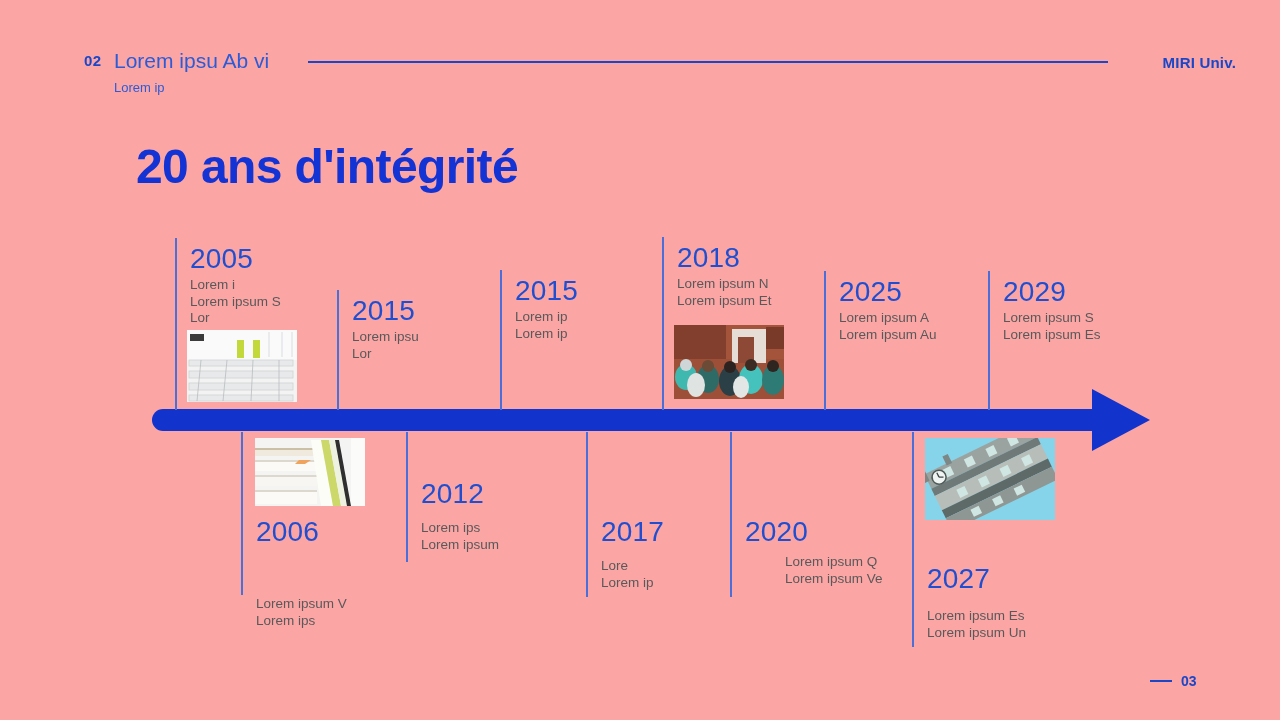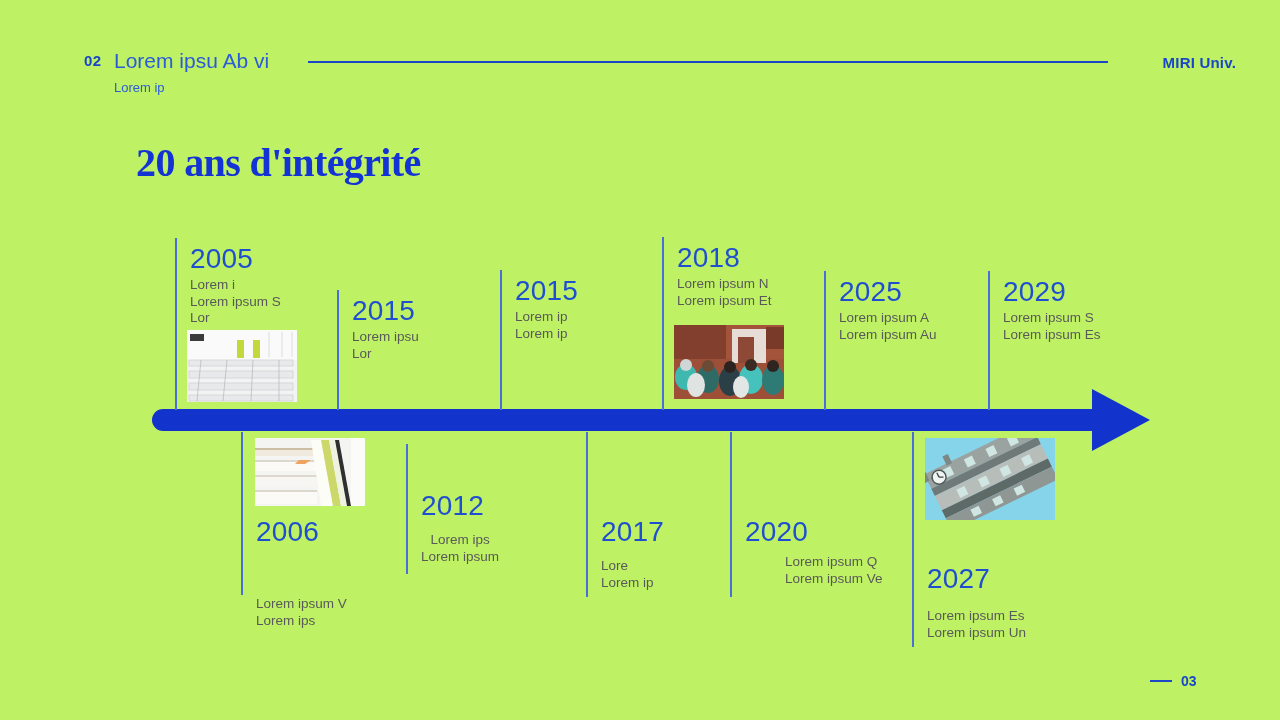--- a/index.html
+++ b/index.html
@@ -2,21 +2,21 @@
 <html><head>
 <meta charset="utf-8">
 <style>
   * { box-sizing: border-box; margin: 0; padding: 0; }
   html, body {
     width: 1280px; height: 720px;
     background: #ffffff;
     font-family: "Liberation Sans", sans-serif;
     overflow: hidden;
   }
-  .slide { position: relative; width: 1280px; height: 720px; background: #bef264; }
+  .slide { position: relative; width: 1280px; height: 720px; background: #fca5a5; }
 
   
   .header-num {
     position: absolute; left: 84px; top: 52px;
     font-size: 15px; font-weight: bold; color: #1a47c8; letter-spacing: .3px;
   }
   .header-title {
     position: absolute; left: 114px; top: 49px;
     font-size: 21px; color: #2b5bd7; font-weight: 400; white-space: nowrap;
   }
@@ -29,22 +29,22 @@
     background: #1a47c8;
   }
   .header-brand {
     position: absolute; right: 44px; top: 54px;
     font-size: 15px; font-weight: bold; color: #1a47c8; letter-spacing: .2px;
   }
 
   
   .slide-title {
     position: absolute; left: 136px; top: 139px;
-    font-size: 40px; font-weight: bold; color: #1433d4;
-    letter-spacing: -0.6px; white-space: nowrap; font-family: Liberation Serif, serif;
+    font-size: 48px; font-weight: bold; color: #1433d4;
+    letter-spacing: -0.6px; white-space: nowrap;
   }
 
   
   .arrow-bar {
     position: absolute; left: 152px; top: 409px;
     width: 955px; height: 22px; background: #1233cc; border-radius: 11px 0 0 11px;
   }
   .arrow-head {
     position: absolute; left: 1092px; top: 389px;
     width: 0; height: 0;
@@ -214,21 +214,21 @@
         <polygon points="74,2 80,2 92,68 86,68" fill="#eef2e0"></polygon>
         <polygon points="80,2 84,2 96,68 92,68" fill="#2f2f2f"></polygon>
         <rect x="96" y="0" width="14" height="68" fill="#fbfbfa"></rect>
       </svg>
     </div>
     <div class="year" style="left:15px; top:84px;">2006</div>
     <div class="desc" style="left:15px; top:126px;margin-top:38px;">Lorem ipsum V
 Lorem ips</div>
   </div>
 
-  <div class="item" style="left:406px; top:444px; width:165px; height:130px;text-align:center;">
+  <div class="item" style="left:406px; top:432px; width:165px; height:130px;">
     <div class="divider" style="height:130px;"></div>
     <div class="year" style="left:15px; top:46px;">2012</div>
     <div class="desc" style="left:15px; top:88px;">Lorem ips
 Lorem ipsum</div>
   </div>
 
   <div class="item" style="left:586px; top:432px; width:145px; height:165px;">
     <div class="divider" style="height:165px;"></div>
     <div class="year" style="left:15px; top:84px;">2017</div>
     <div class="desc" style="left:15px; top:126px;">Lore

